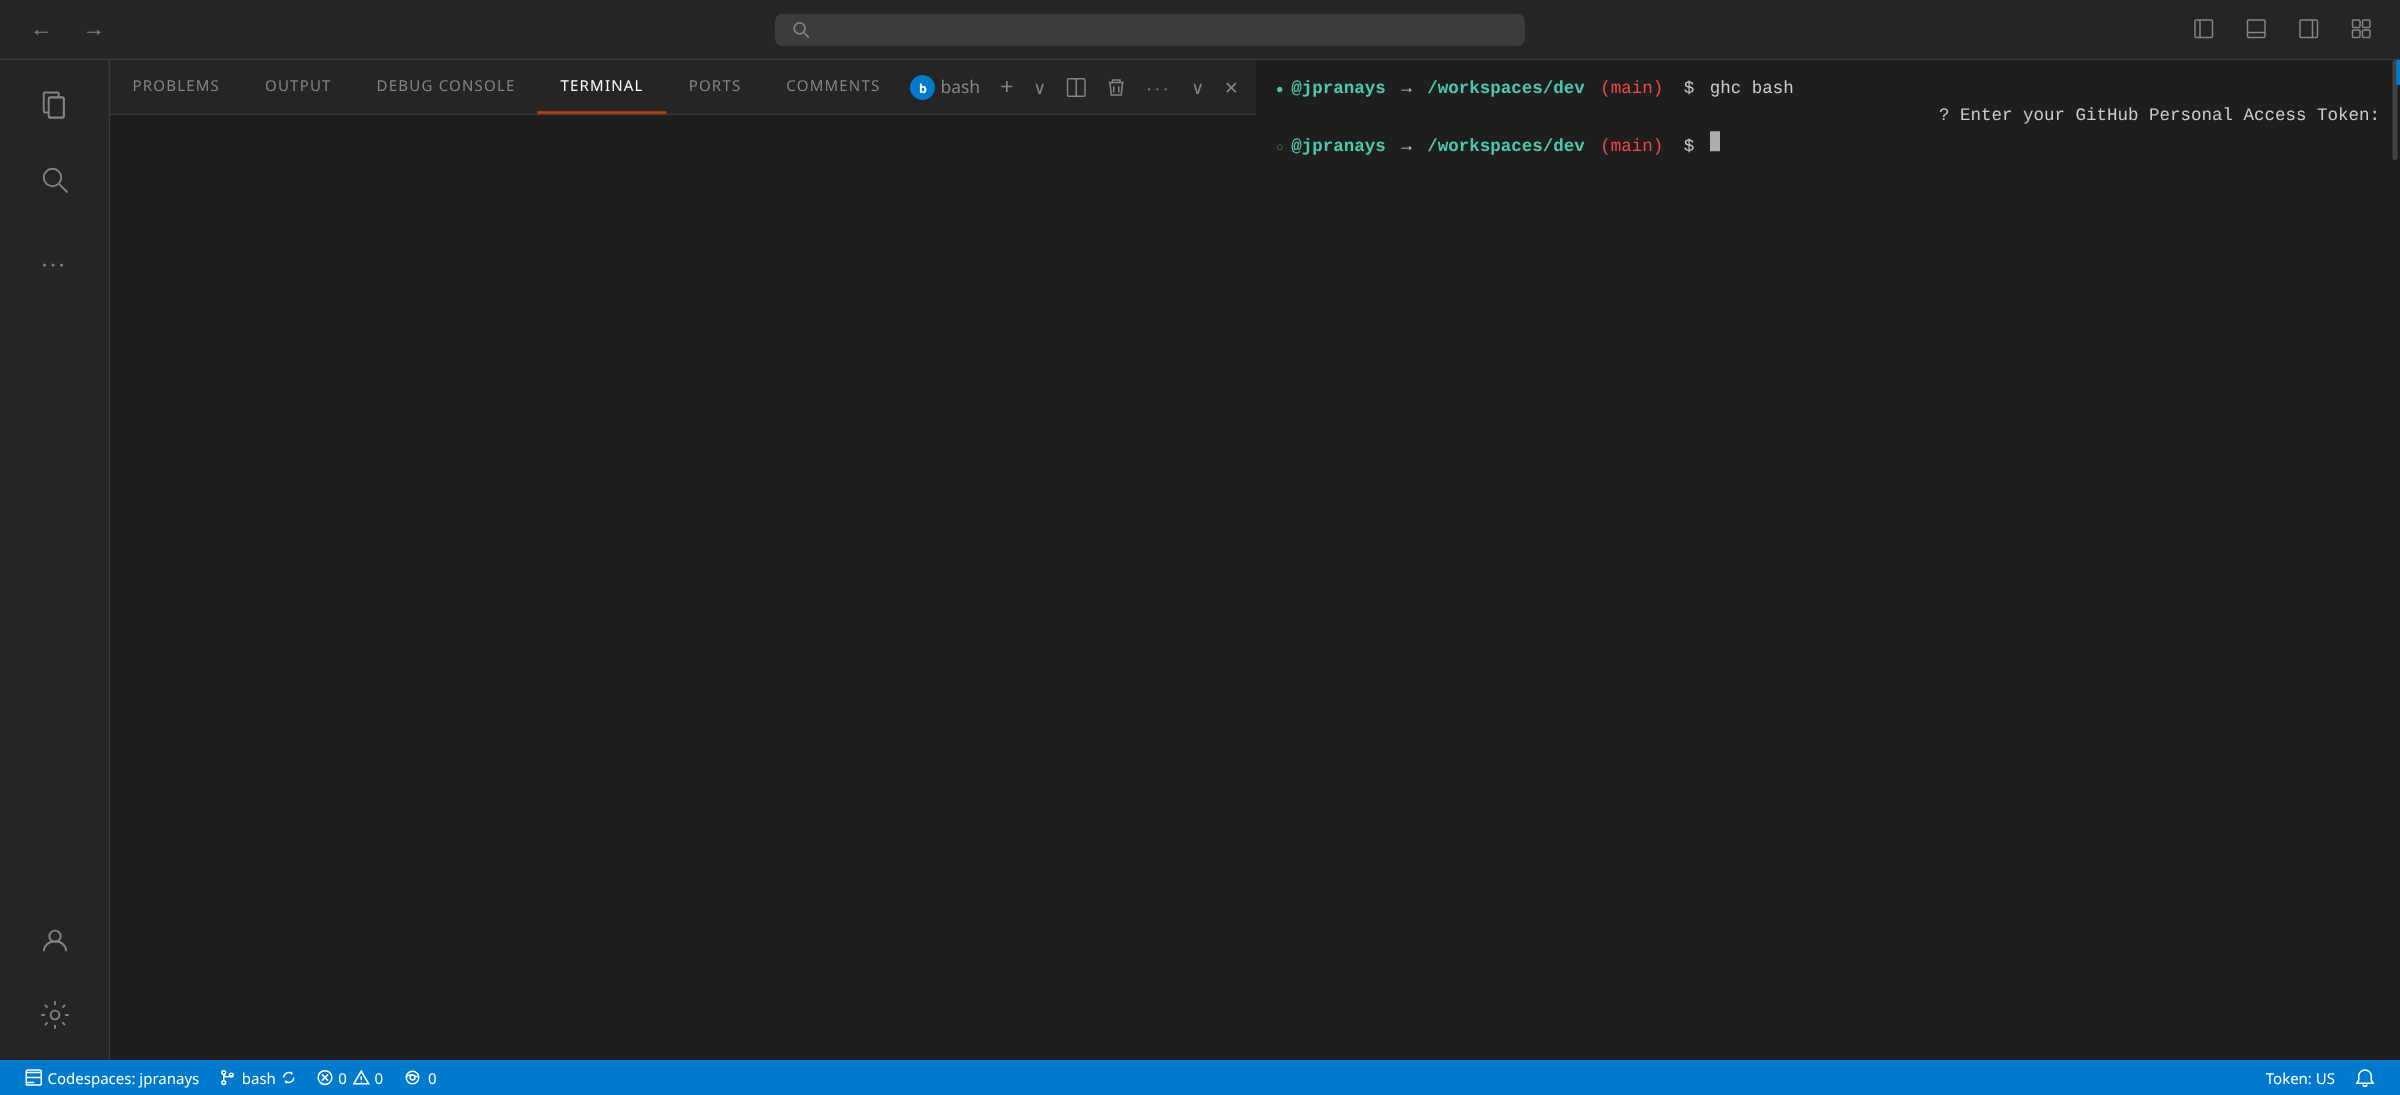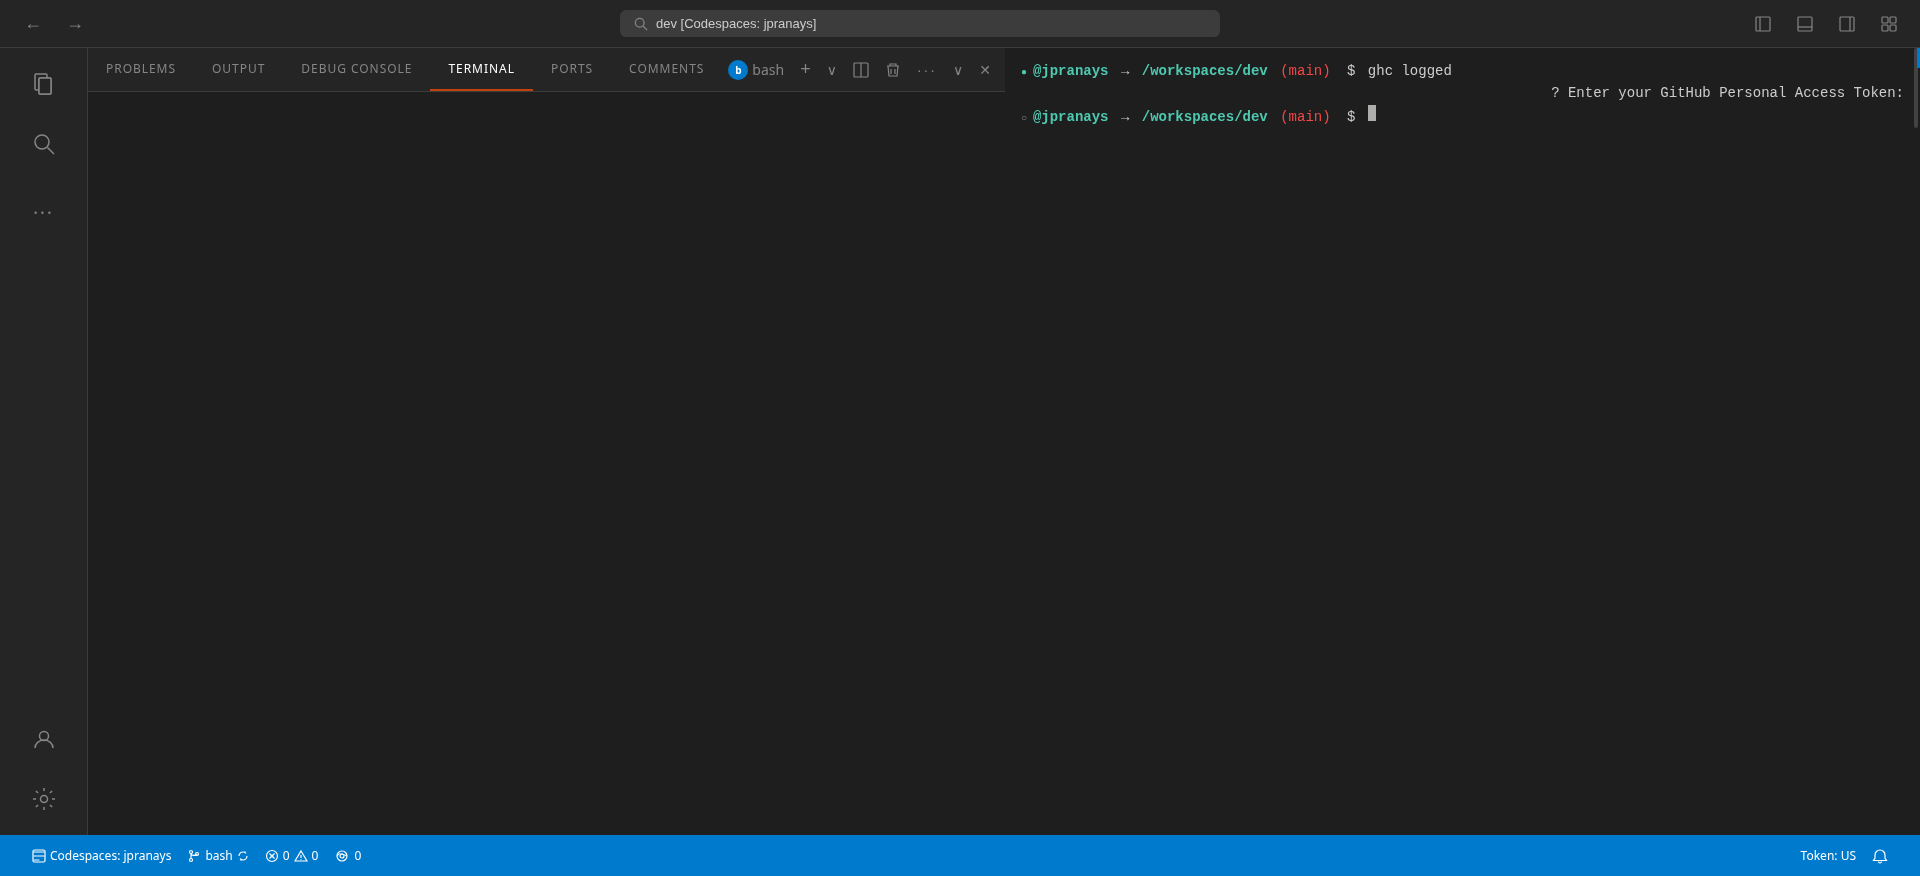--- a/index.html
+++ b/index.html
@@ -202,25 +202,25 @@
       background: #aeafad;
       vertical-align: text-bottom;
       animation: blink 1s step-end infinite;
     }
     @keyframes blink {
       50% { opacity: 0; }
     }
 
     
     .status-bar {
-      height: 41px;
+      height: 28px;
       background: #007acc;
       display: flex;
       align-items: center;
-      padding: 0 24px;
+      padding: 0 12px;
       font-size: 12px;
       color: #ffffff;
       flex-shrink: 0;
     }
     .status-item {
       display: flex;
       align-items: center;
       gap: 4px;
       padding: 0 8px;
       height: 100%;
@@ -240,21 +240,20 @@
 <div class="title-bar">
   <div class="title-bar-nav">
     <button class="nav-btn">←</button>
     <button class="nav-btn">→</button>
   </div>
   <div class="search-bar">
     <svg width="14" height="14" viewBox="0 0 16 16" fill="#858585">
       <circle cx="6.5" cy="6.5" r="5" stroke="#858585" stroke-width="1.5" fill="none"></circle>
       <line x1="10.5" y1="10.5" x2="15" y2="15" stroke="#858585" stroke-width="1.5"></line>
     </svg>
-    <input type="text" value="dev [Codespaces: jpranays]" readonly="" style="">
   </div>
   <div class="title-bar-actions">
     <button class="title-action-btn">
       <svg width="18" height="18" viewBox="0 0 18 18" fill="none">
         <rect x="2" y="2" width="14" height="14" rx="1" stroke="#858585" stroke-width="1.2" fill="none"></rect>
         <line x1="6" y1="2" x2="6" y2="16" stroke="#858585" stroke-width="1.2"></line>
       </svg>
     </button>
     <button class="title-action-btn">
       <svg width="18" height="18" viewBox="0 0 18 18" fill="none">
@@ -358,21 +357,21 @@
     <div class="terminal-content" style="position:relative;">
 
       <div class="term-line">
         <span style="color:#4ec9b0; font-size:10px; margin-right:6px;">●</span>
         <span class="term-user">@jpranays</span>
         <span class="term-arrow">&nbsp;→&nbsp;</span>
         <span class="term-path">/workspaces/dev</span>
         <span>&nbsp;</span>
         <span class="term-branch">(main)</span>
         <span class="term-prompt">&nbsp;$&nbsp;</span>
-        <span class="term-command">ghc logged</span>
+        <span class="term-command">ghc bash</span>
       </div>
 
       <div class="term-line" style="margin-left:28px;justify-content:flex-end;">
         <span class="term-question">?  Enter your GitHub Personal Access Token:</span>
       </div>
 
 
       <div class="term-line">
         <span style="color:#858585; font-size:10px; margin-right:6px;">○</span>
         <span class="term-user">@jpranays</span>

